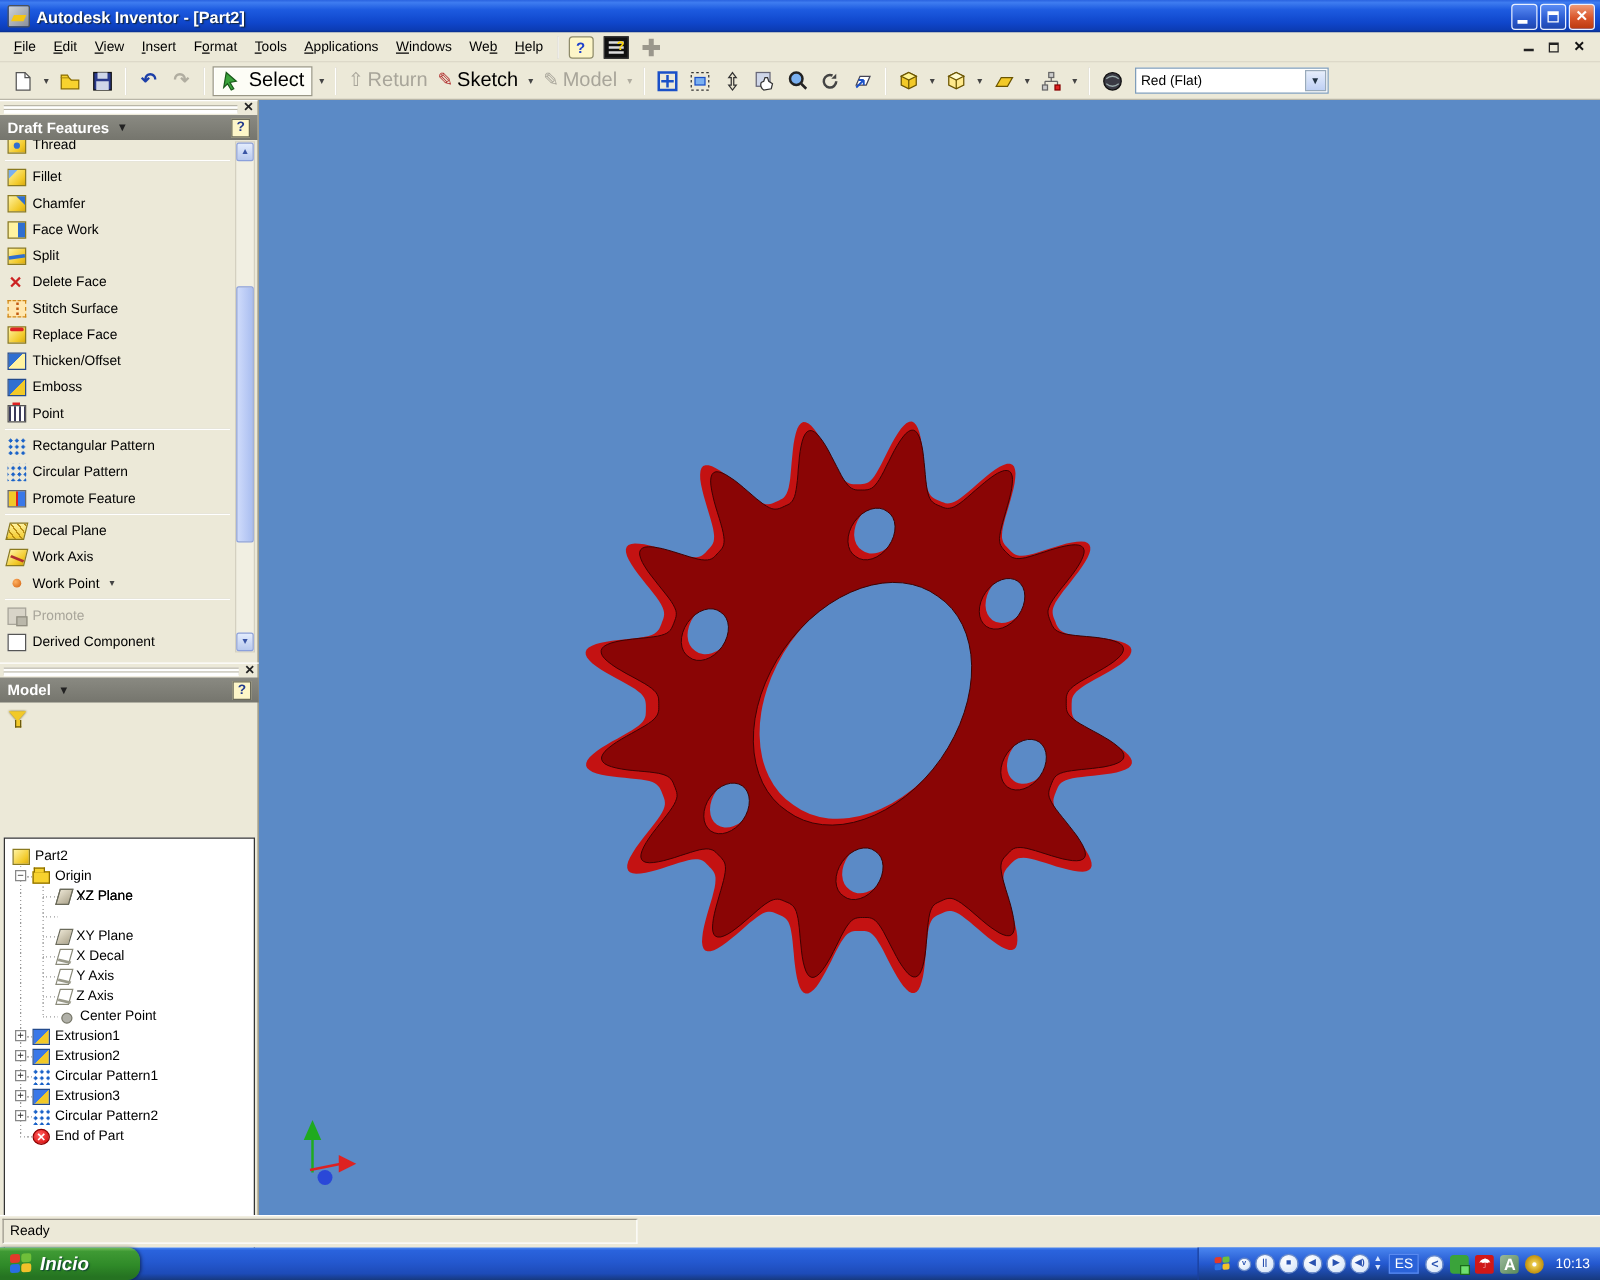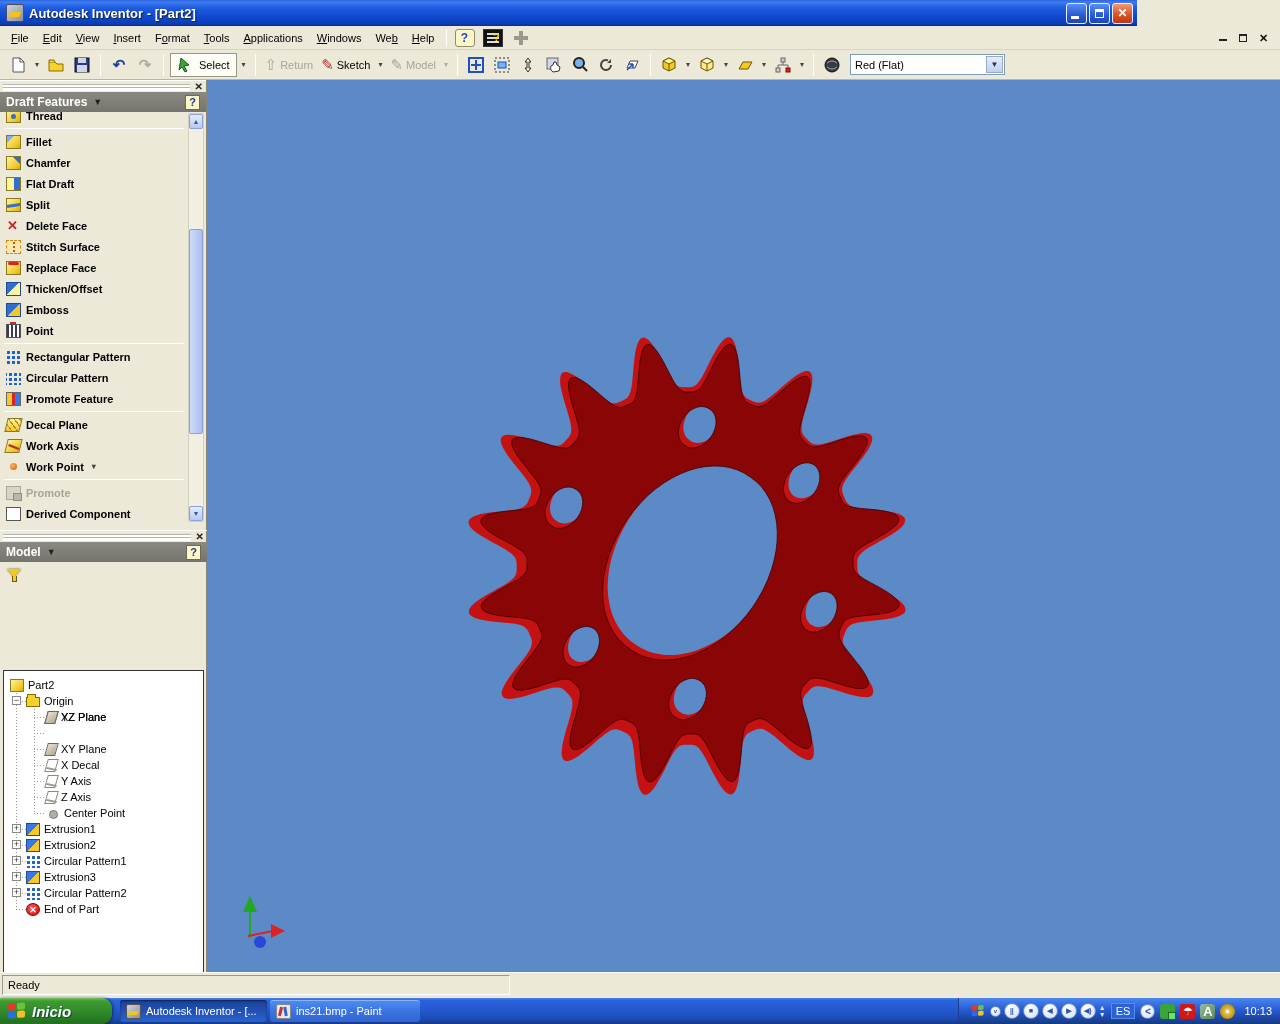--- a/index.html
+++ b/index.html
@@ -1,20 +1,20 @@
 <!DOCTYPE html>
 <html><head>
 <meta charset="utf-8">
 <style>
   * { margin:0; padding:0; box-sizing:border-box; }
   html,body { width:1280px; height:1024px; overflow:hidden; }
   body { font-family:"Liberation Sans", sans-serif; font-size:11px; color:#000; background:#ece9d8; position:relative; }
 
   
-  .titlebar { position:absolute; left:0; top:0; width:1137px; height:26px;
+  .titlebar { position:absolute; left:0; top:0; width:1280px; height:26px;
     background:linear-gradient(180deg,#2a63e0 0%,#3e7cf0 8%,#1d5be0 30%,#0f46cb 70%,#0c3cb4 92%,#082c86 100%);
     display:flex; align-items:center; padding:0 4px; }
   .titlebar .appicon { width:18px; height:18px; margin:0 5px 0 2px; background:linear-gradient(135deg,#cfd3d8,#8a9099);
     border:1px solid #4b5058; border-radius:2px; position:relative; flex:none; }
   .titlebar .appicon::after { content:""; position:absolute; left:3px; top:7px; width:10px; height:5px;
     background:#f4c513; transform:skewX(-25deg); }
   .titlebar .title { color:#fff; font-weight:bold; font-size:13px; text-shadow:1px 1px 1px #123; }
   .winbtns { margin-left:auto; display:flex; gap:2px; }
   .wbtn { width:21px; height:21px; border-radius:3px; border:1px solid #eaf0ff;
     background:linear-gradient(180deg,#5a8cf4,#2a5ad0 60%,#1e46ae); color:#fff; position:relative; }
@@ -45,21 +45,21 @@
   .cbtn .g-x2 { position:absolute; left:0; top:0; width:100%; text-align:center; font-size:11px; font-weight:bold; color:#111; line-height:15px; }
 
   
   .toolbar { position:absolute; left:0; top:50px; width:1280px; height:30px; background:#ece9d8;
     border-bottom:1px solid #b9b6a8; display:flex; align-items:center; padding-left:6px; gap:2px; }
   .tbtn { height:24px; min-width:24px; display:flex; align-items:center; justify-content:center; gap:3px;
     padding:0 2px; border:1px solid transparent; }
   .tb-sep { width:1px; height:22px; background:#b5b2a5; border-right:1px solid #fff; margin:0 4px; flex:none; }
   .dd { font-size:8px; color:#444; width:10px; text-align:center; }
   .dd.dis { color:#b0ada0; }
-  .tlabel { font-size:11px; }
+  .tlabel { font-size:16px; }
   .tlabel.dis, .glyph.dis { color:#a8a59a; }
   .glyph { font-size:15px; line-height:15px; }
   .g-undo { color:#1c3fa8; font-weight:bold; }
   .g-redo { color:#b0ada0; font-weight:bold; }
   .select-box { background:#fdfdf6; border:1px solid #9a9786; box-shadow:1px 1px 0 #fff inset; height:24px;
     display:flex; align-items:center; padding:0 6px; gap:4px; }
   .combo { width:155px; height:21px; background:#fff; border:1px solid #7f9db9; display:flex; align-items:center; margin-left:4px; }
   .combo .cval { flex:1; padding-left:4px; font-size:11px; }
   .combo .cbtn-dd { width:17px; height:17px; margin:1px; background:linear-gradient(180deg,#e6eefc,#bfd0f4);
     border:1px solid #9ab; text-align:center; font-size:8px; line-height:16px; color:#234; }
@@ -73,21 +73,21 @@
   .grip::before { content:""; position:absolute; left:3px; right:16px; top:3px; height:2px;
     background:#fff; border-top:1px solid #b9b6a8; box-shadow:0 4px 0 #fff, 0 3px 0 #b9b6a8; }
   .grip .px { position:absolute; right:3px; top:0px; font-size:10px; font-weight:bold; color:#222; line-height:12px; }
   .phead { height:20px; background:linear-gradient(180deg,#8a8a82,#75756d); color:#fff; font-weight:bold; font-size:12px;
     display:flex; align-items:center; padding:0 6px; gap:6px; }
   .phead .arrow { font-size:9px; color:#222; }
   .phead .qbtn { margin-left:auto; width:15px; height:15px; background:#fdf6c8; border:1px solid #6a6a5a;
     color:#223a8c; font-size:11px; font-weight:bold; text-align:center; line-height:13px; }
 
   
-  .pf-list { position:absolute; left:0; top:32px; width:188px; height:416px; overflow:hidden; padding-top:0;font-weight:bold; }
+  .pf-list { position:absolute; left:0; top:32px; width:188px; height:416px; overflow:hidden; padding-top:0; }
   .pf-row { height:21px; display:flex; align-items:center; gap:5px; padding-left:6px; white-space:nowrap; }
   .pf-row.clip-top { margin-top:-7px; }
   .pf-row.disabled .fi-label { color:#a8a59a; }
   .pf-sep { height:1px; background:#b9b6a8; border-bottom:1px solid #fff; margin:2px 4px; }
   .fi { width:15px; height:14px; flex:none; position:relative;
     background:linear-gradient(135deg,#fff3a0 0%,#f2c928 70%,#d9ab13 100%); border:1px solid #8a7a1f; }
   .fi-label { font-size:11px; }
   .i-thread::after { content:""; position:absolute; left:4px; top:4px; width:5px; height:5px; background:#2f6fd0; border-radius:50%; }
   .i-fillet::after { content:""; position:absolute; left:0; top:0; border-left:7px solid #7ab0f0; border-bottom:7px solid transparent; }
   .i-chamfer::after { content:""; position:absolute; right:0; top:0; border-right:7px solid #2f6fd0; border-bottom:7px solid transparent; }
@@ -423,21 +423,21 @@
         <div class="pf-row">
           <span class="fi i-fillet"></span>
           <span class="fi-label">Fillet</span>
         </div>
         <div class="pf-row">
           <span class="fi i-chamfer"></span>
           <span class="fi-label">Chamfer</span>
         </div>
         <div class="pf-row">
           <span class="fi i-face-draft"></span>
-          <span class="fi-label">Flat Draft</span>
+          <span class="fi-label">Face Work</span>
         </div>
         <div class="pf-row">
           <span class="fi i-split"></span>
           <span class="fi-label">Split</span>
         </div>
         <div class="pf-row">
           <span class="fi i-delete-face"></span>
           <span class="fi-label">Delete Face</span>
         </div>
         <div class="pf-row">
@@ -612,30 +612,20 @@
 <div class="taskbar">
   <div class="startbtn">
     <span class="xpflag">
         <span class="f1"></span>
         <span class="f2"></span>
         <span class="f3"></span>
         <span class="f4"></span>
       </span>
     <span class="start-label">Inicio</span>
   </div>
-  <div class="tasks" id="tasks">
-      <div class="taskbtn active">
-        <span class="task-ico inventor"></span>
-        <span>Autodesk Inventor - [...</span>
-      </div>
-      <div class="taskbtn">
-        <span class="task-ico paint"></span>
-        <span>ins21.bmp - Paint</span>
-      </div>
-    </div>
   <div class="tray">
     <span class="wmp">
       <span class="xpflag" style="transform:scale(.7) skewY(-4deg)">
           <span class="f1"></span>
           <span class="f2"></span>
           <span class="f3"></span>
           <span class="f4"></span>
         </span>
       <span class="rbtn small">v</span>
       <span class="rbtn">||</span>

